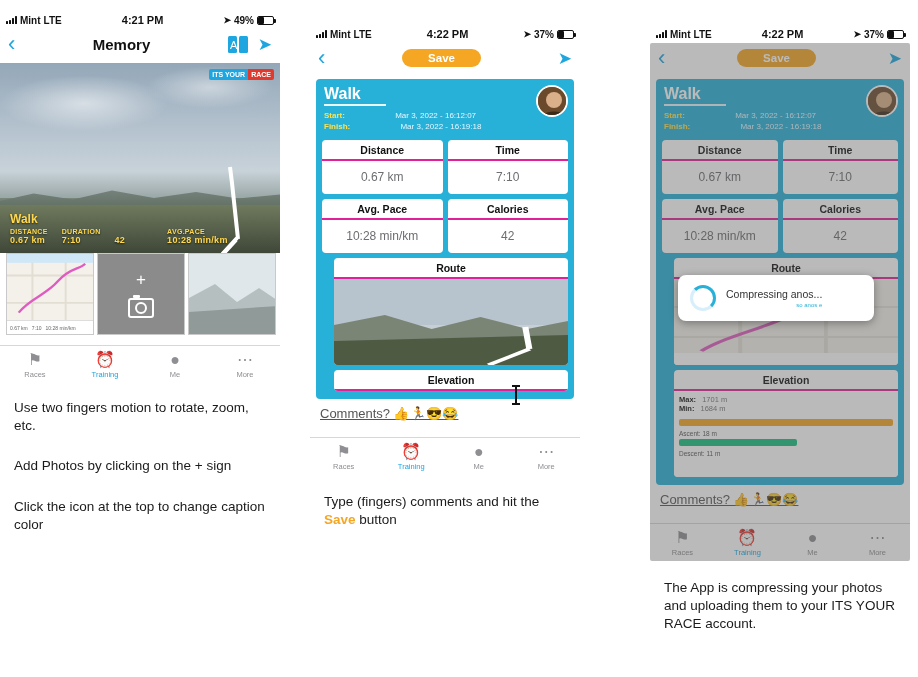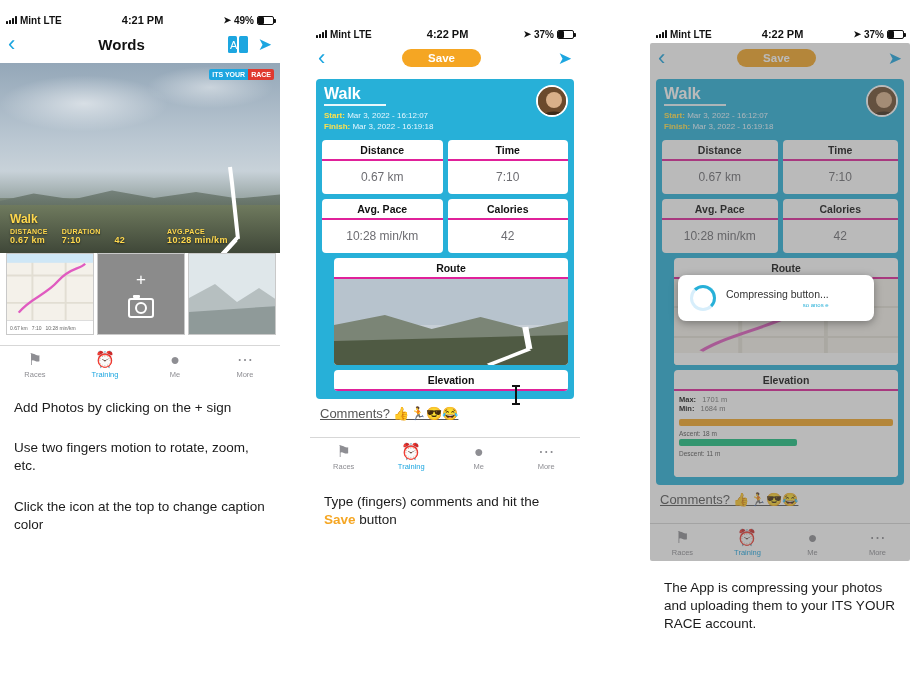--- a/index.html
+++ b/index.html
@@ -133,21 +133,21 @@
   .dc-top { display:flex; justify-content:space-between; align-items:flex-start; }
   .dc-title { color:#fff; font-size:16px; font-weight:bold; padding-left:2px; }
   .dc-underline { height:2px; background:#fff; width:62px; margin:1px 0 5px 2px; opacity:.9; }
   .avatar {
     width:32px;height:32px;border-radius:50%;border:2px solid #fff;
     background: radial-gradient(circle at 50% 35%, #caa27a, #6b4a2c 70%);
     overflow:hidden; flex:0 0 auto;
   }
   .dc-times { font-size:8px; color:#fff; padding-left:2px; line-height:1.35; }
   .dc-times b { color:#ffe14d; }
-  .dc-times span { color:#e6f7ff; }
+  .dc-times span { color:#e6f7ff;margin-left:48px; }
 
   .metrics { display:flex; flex-wrap:wrap; gap:5px; margin-top:7px; }
   .metric {
     flex: 1 1 calc(50% - 3px); background:#fff; border-radius:4px; overflow:hidden;
     min-width: 0;
   }
   .metric .m-head {
     text-align:center; font-size:10.5px; font-weight:bold; color:#111; padding:4px 0 3px;
     border-bottom:2px solid #e0219a;
   }
@@ -220,21 +220,21 @@
         <span class="loc">➤</span>
         <span>49%</span>
         <span class="batt">
             <b style="width:38%"></b>
           </span>
       </div>
     </div>
 
     <div class="navbar">
       <span class="chev">‹</span>
-      <span class="nav-title">Words</span>
+      <span class="nav-title">Memory</span>
       <span class="nav-right">
         <svg width="20" height="17">
           <rect x="0" y="0" width="9" height="17" rx="1.5" fill="#1da6e0"></rect>
           <rect x="11" y="0" width="9" height="17" rx="1.5" fill="#1da6e0"></rect>
           <text x="2" y="13" font-size="11" fill="#fff" font-family="Liberation Sans, sans-serif">A</text>
         </svg>
         <span class="share-ico">➤</span>
       </span>
     </div>
 
@@ -320,22 +320,22 @@
         <span class="ti">●</span>
         <span class="tl">Me</span>
       </div>
       <div class="tab">
         <span class="ti">⋯</span>
         <span class="tl">More</span>
       </div>
     </div>
 
     <div class="caption-block">
+      <p>Use two fingers motion to rotate, zoom, etc.</p>
       <p>Add Photos by clicking on the + sign</p>
-      <p>Use two fingers motion to rotate, zoom, etc.</p>
       <p>Click the icon at the top to change caption color</p>
     </div>
   </div>
 </div>
 
 <div class="panel" id="panel-2">
   <div class="phone panel-shell">
 
     <div class="statusbar" style="padding-top:28px;">
       <div class="sb-left">
@@ -591,21 +591,21 @@
           <span class="ti">⋯</span>
           <span class="tl">More</span>
         </div>
       </div>
 
       <div class="dim-overlay"></div>
 
       <div class="toast">
         <div class="spinner"></div>
         <div>
-          <div class="toast-txt">Compressing button...</div>
+          <div class="toast-txt">Compressing anos...</div>
           <div class="toast-sub">so anos e</div>
         </div>
       </div>
     </div>
 
     <div class="caption-block" style="padding-top:18px;">
       <p>The App is compressing your photos and uploading them to your ITS YOUR RACE account.</p>
     </div>
   </div>
 </div>

